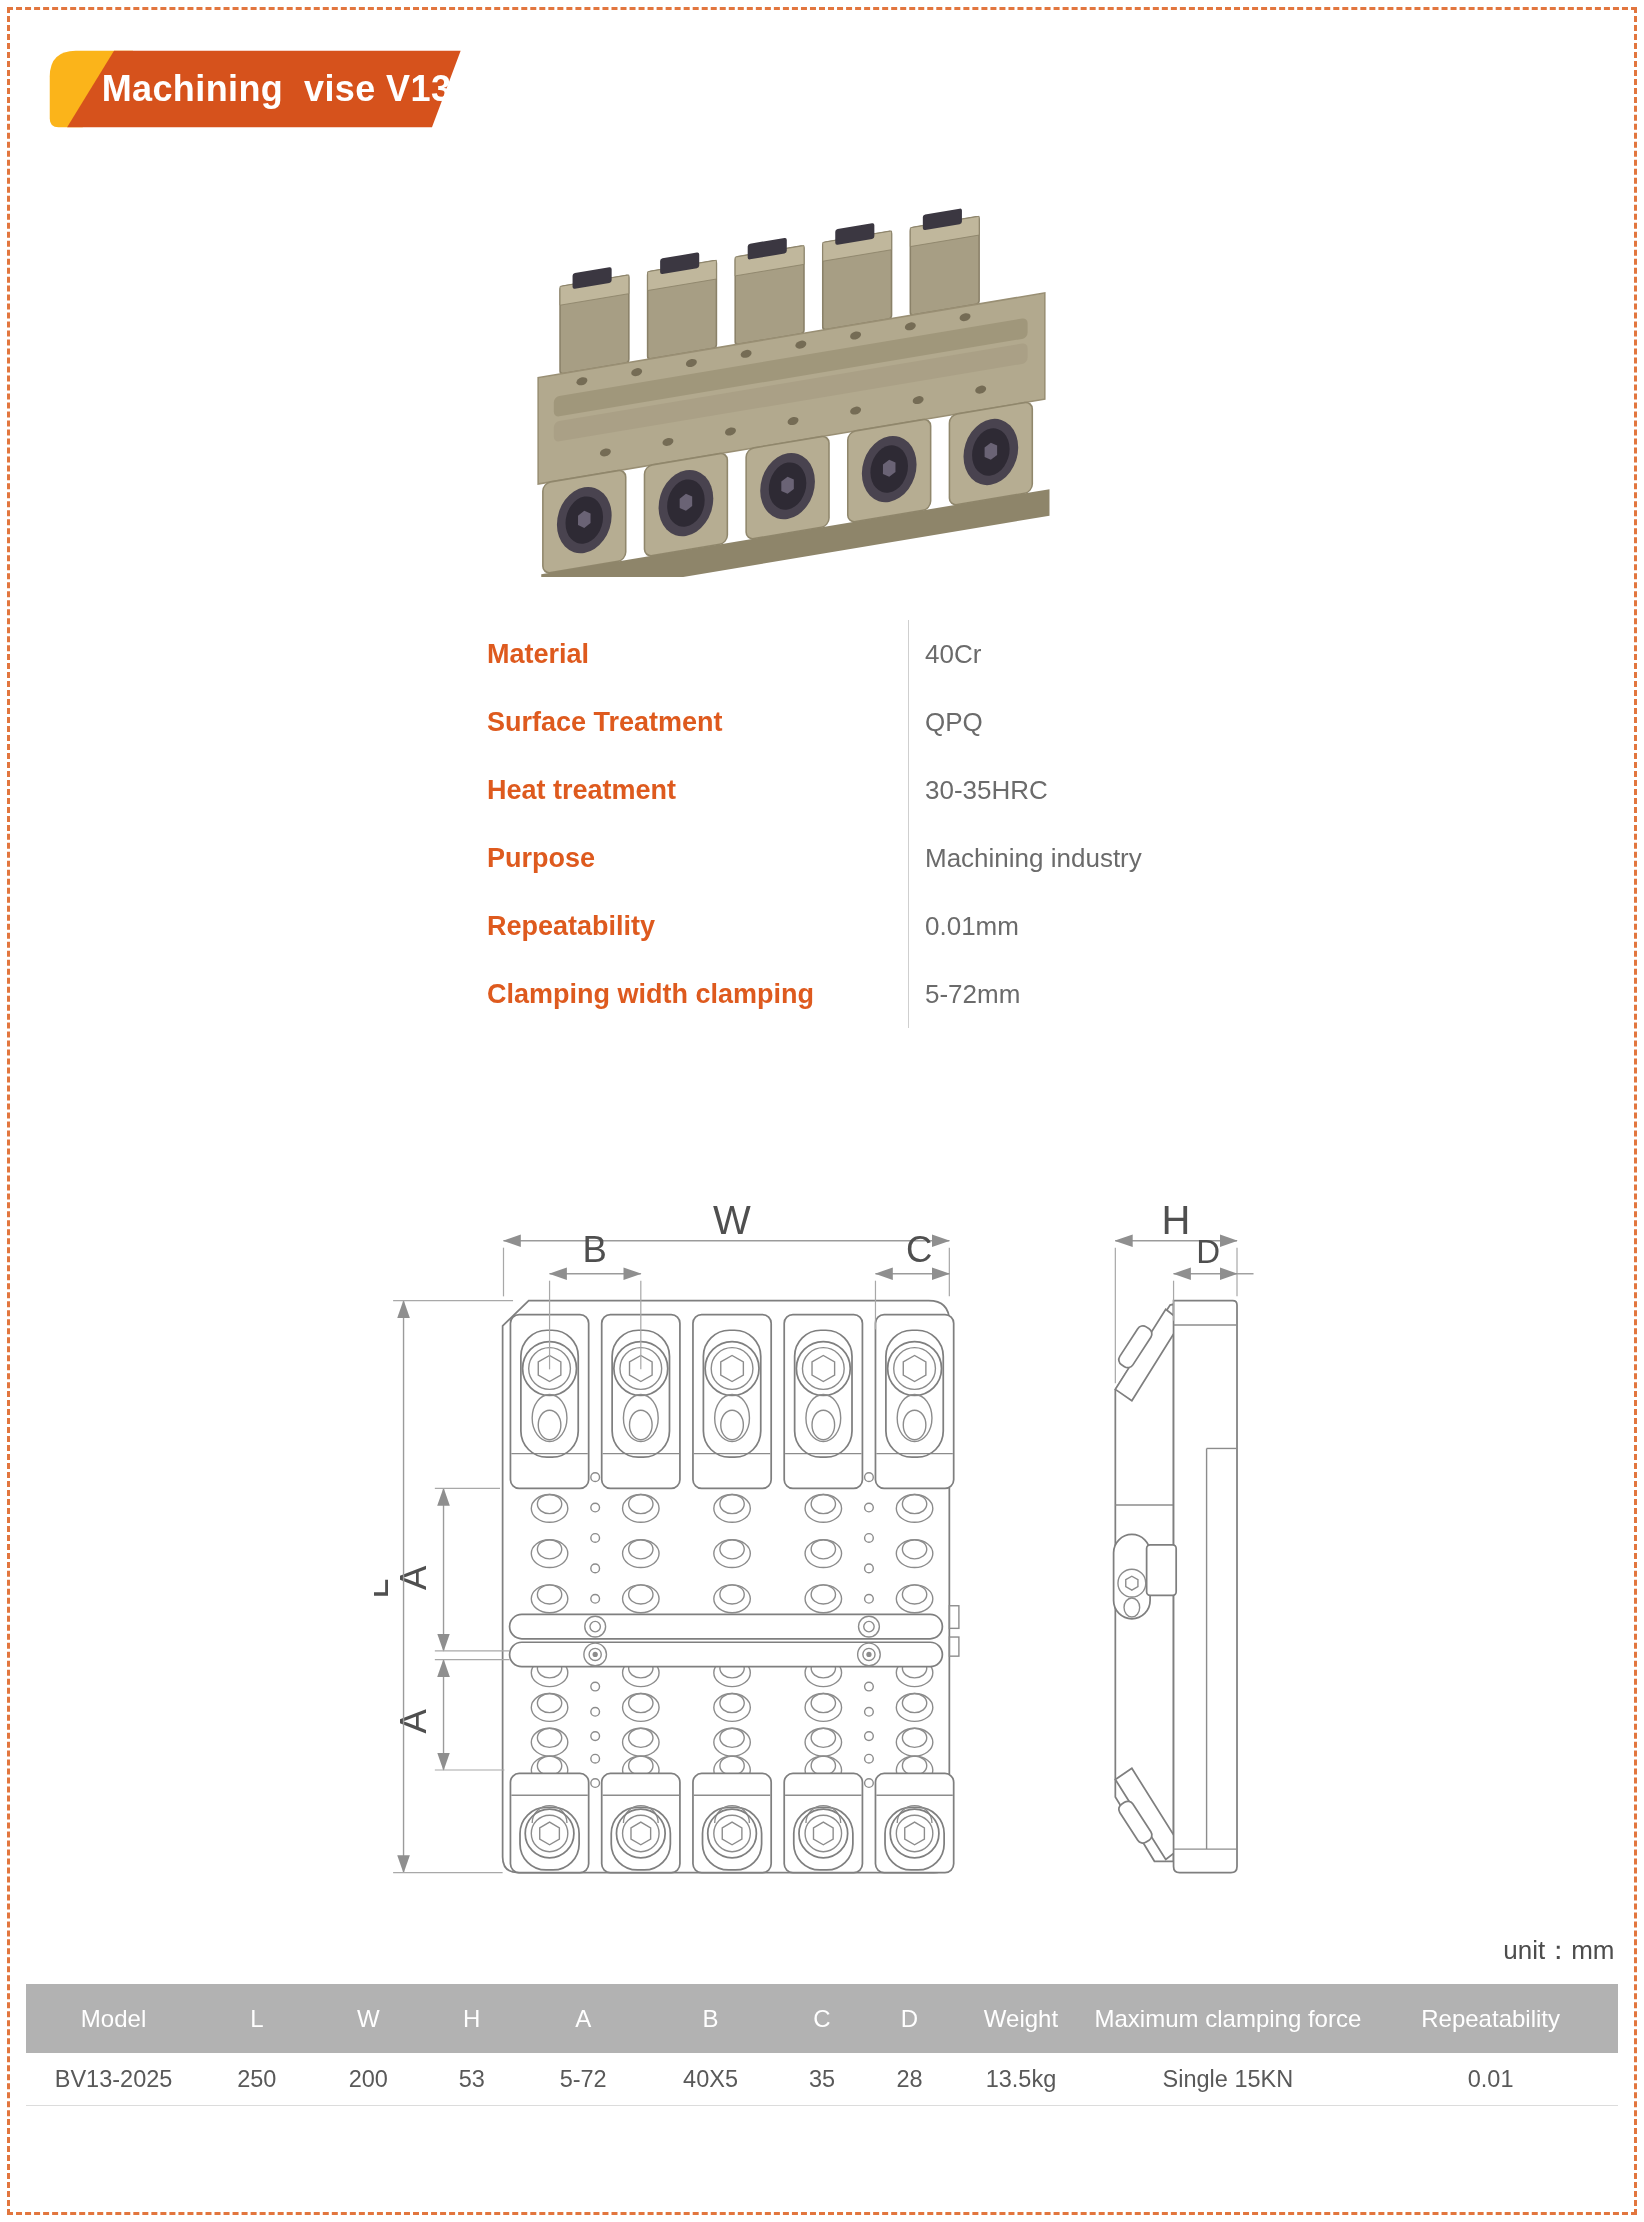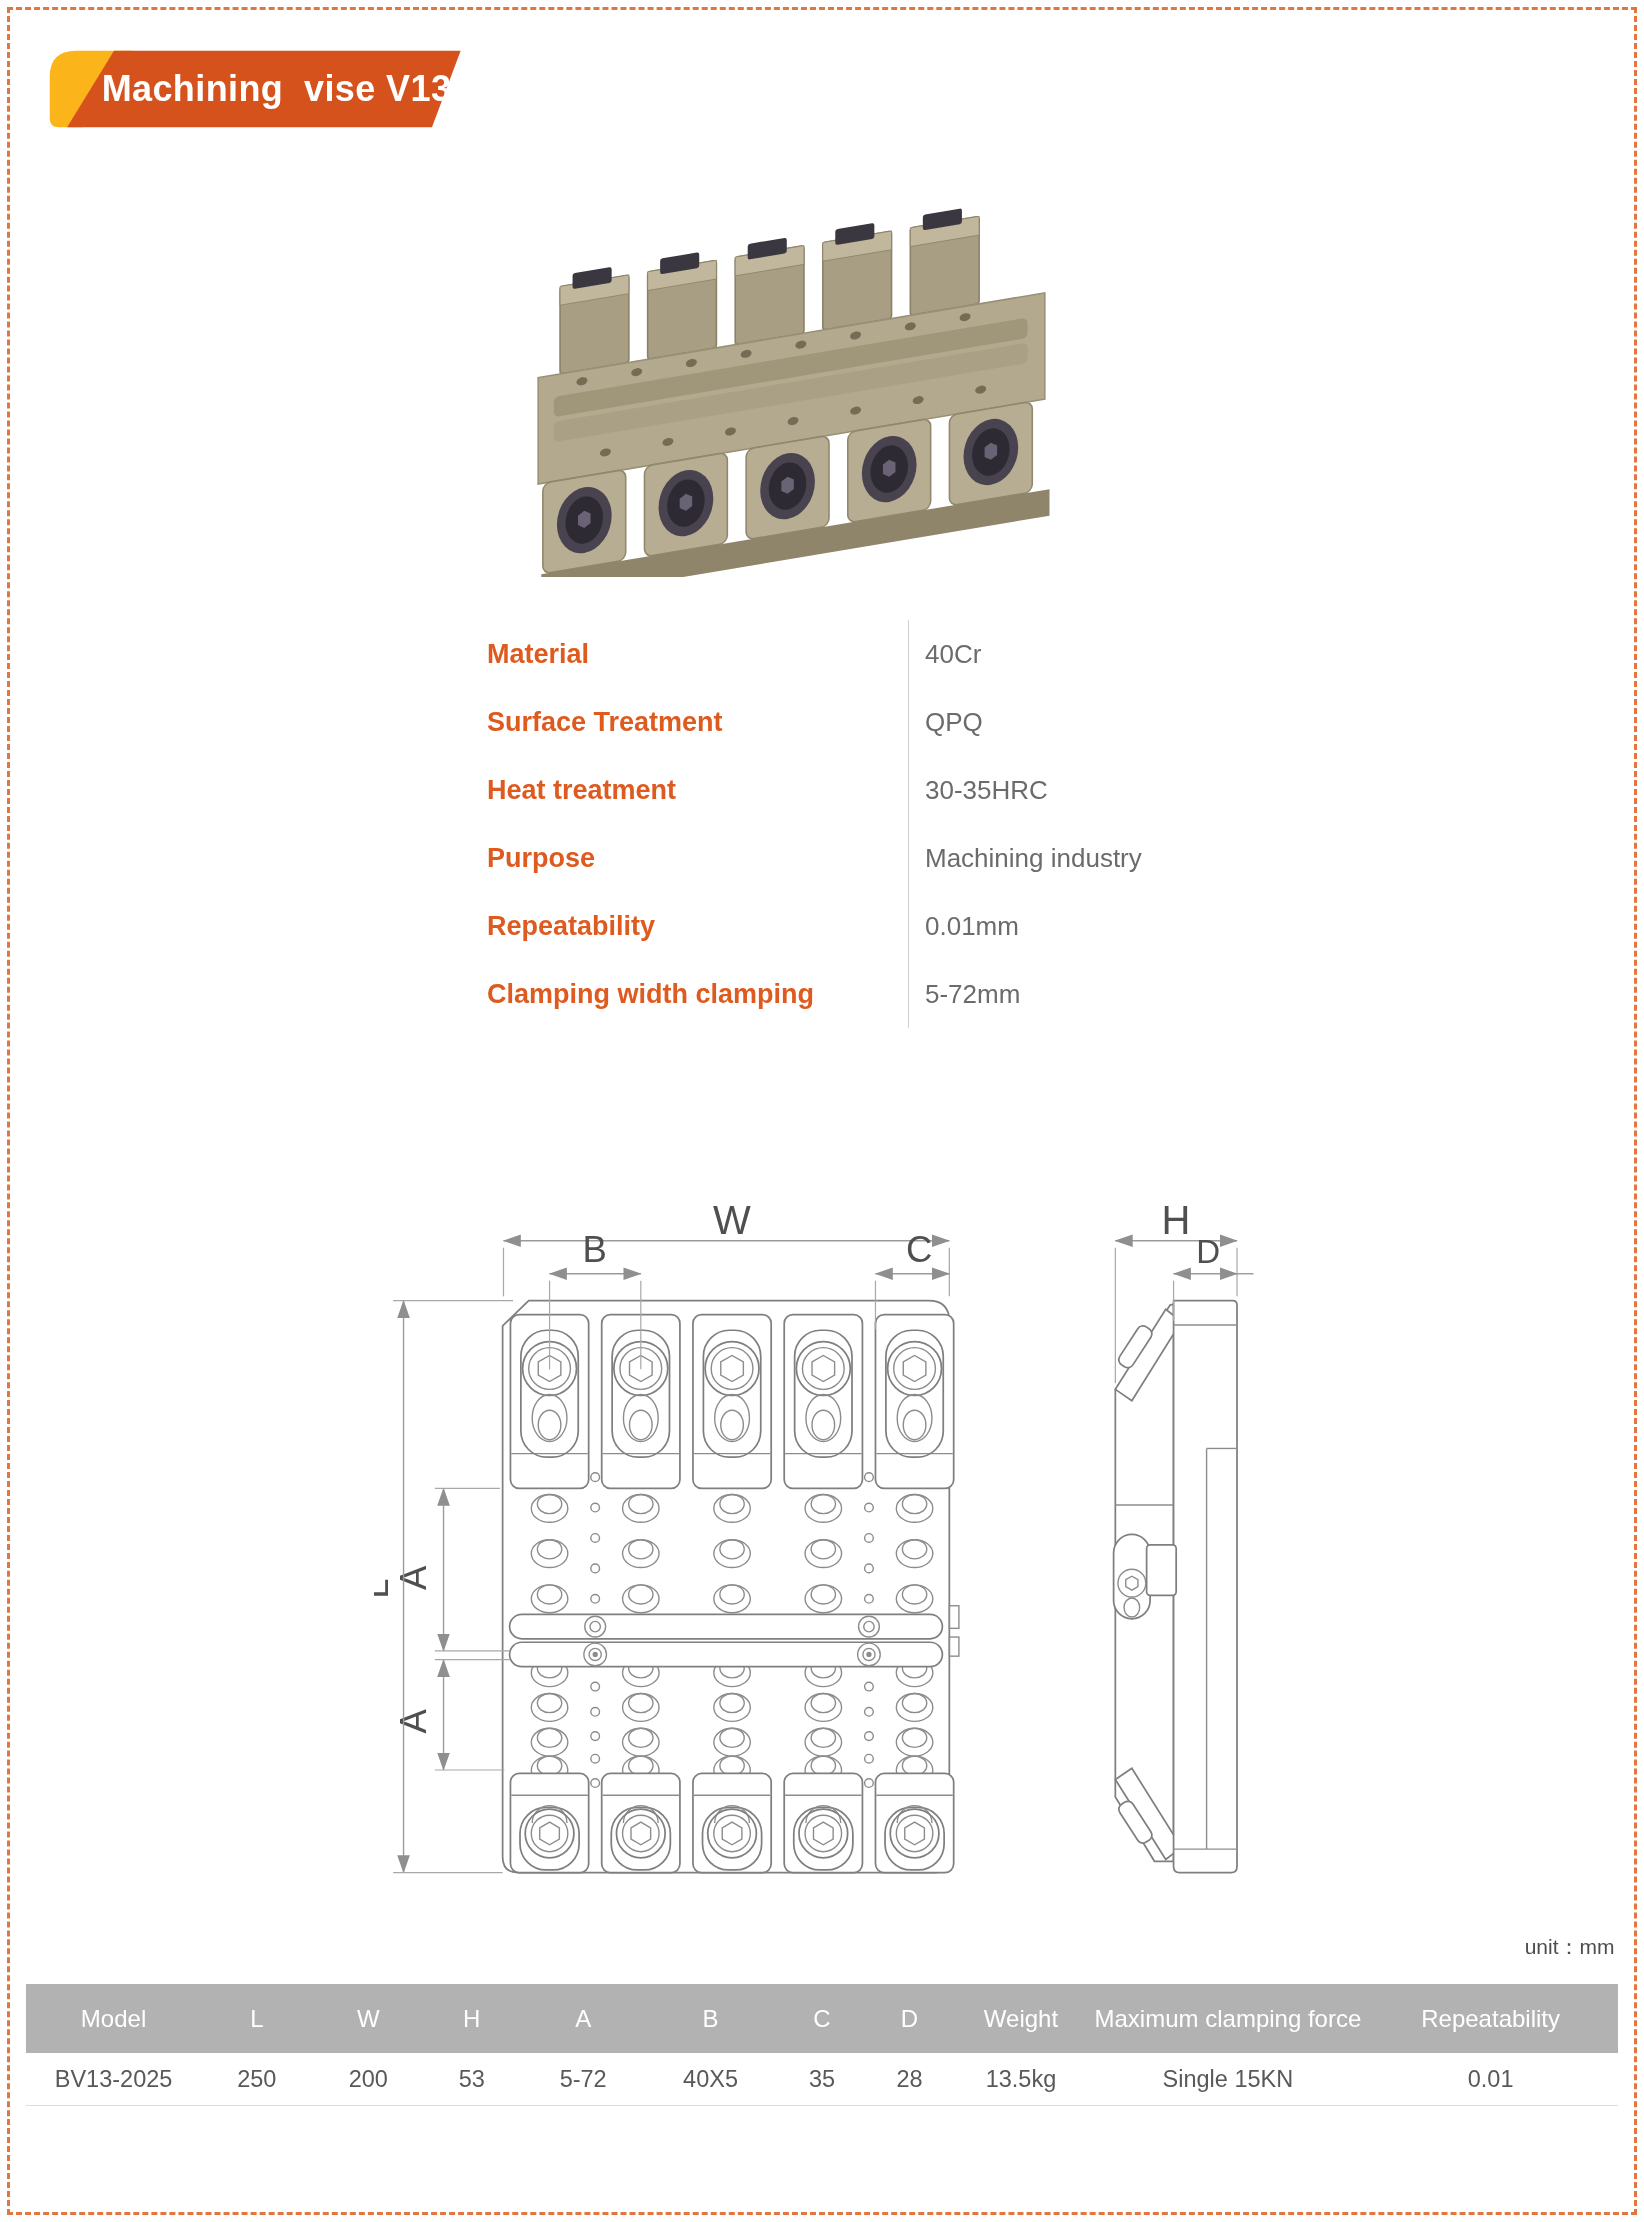--- a/index.html
+++ b/index.html
@@ -38,21 +38,21 @@
   .wit{stroke:#A8A8A8;stroke-width:1.4px;fill:none;}
   .fillg{fill:#8C8C8C;stroke:none;}
   .dl{fill:#4F4F4F;font-size:42px;}
   .dl-big{fill:#4F4F4F;font-size:46px;}
   .dl-sm{fill:#4F4F4F;font-size:38px;}
   text{font-family:"Liberation Sans",sans-serif;}
 
   
   .caption{position:absolute;left:26px;top:1931px;width:1592px;height:38px;}
   .caption-title{position:absolute;left:0;width:100%;text-align:center;font-size:26px;color:#4D4D4D;}
-  .caption-unit{position:absolute;right:3.5px;top:1.7px;font-size:21px;color:#4D4D4D;}
+  .caption-unit{position:absolute;right:3.5px;top:1.7px;font-size:26px;color:#4D4D4D;}
   table.sizes{position:absolute;left:26px;top:1984px;width:1592px;border-collapse:collapse;
               table-layout:fixed;}
   table.sizes thead th{background:var(--thead-bg);color:#fff;font-weight:normal;font-size:24px;
               height:67px;}
   table.sizes tbody td{height:50px;text-align:center;font-size:23.5px;color:var(--table-text);
               border-bottom:1.7px solid var(--line-light);}
 </style>
 </head>
 <body>
 

